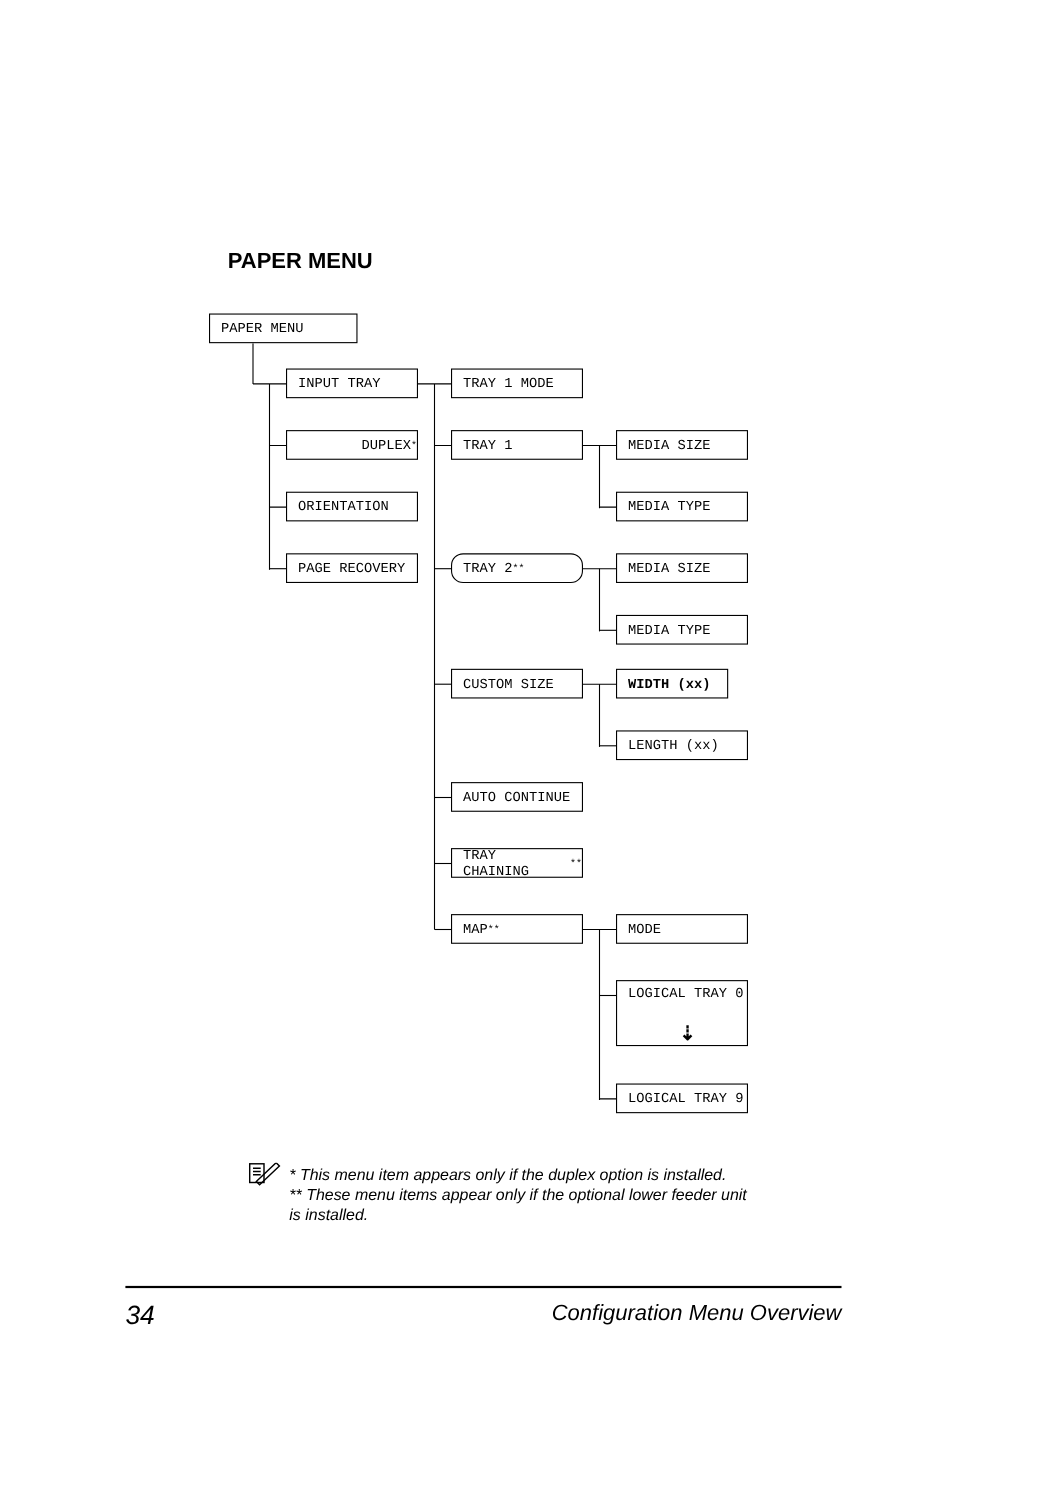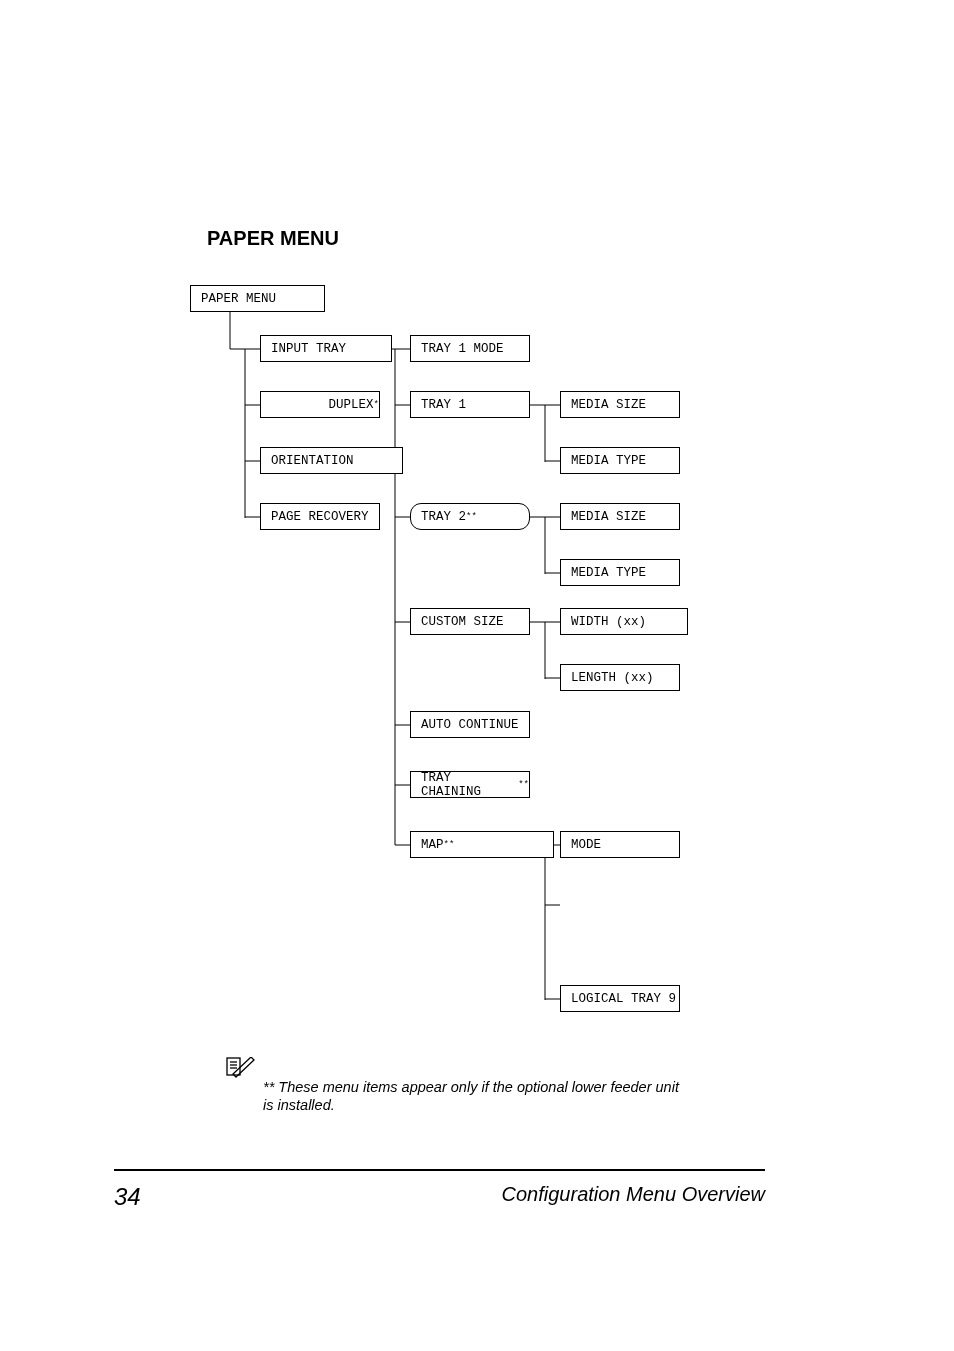--- a/index.html
+++ b/index.html
@@ -152,68 +152,72 @@
 
         <line x1="340" y1="560" x2="370" y2="560"></line>
         <line x1="355" y1="560" x2="355" y2="715"></line>
         <line x1="355" y1="620" x2="370" y2="620"></line>
         <line x1="355" y1="714" x2="370" y2="714"></line>
       </g>
     </svg>
 
     <div class="box" style="left:0;top:0;width:135px;">PAPER MENU</div>
 
-    <div class="box" style="left:70px;top:50px;width:132px;">INPUT TRAY</div>
+    <div class="box" style="left:70px;top:50px;width:120px;">INPUT TRAY</div>
     <div class="box" style="left:70px;top:106px;width:120px;justify-content:flex-end;">
       <span>DUPLEX</span>
         <span class="sup">*</span>
     </div>
-    <div class="box" style="left:70px;top:162px;width:143px;">ORIENTATION</div>
+    <div class="box" style="left:70px;top:162px;width:120px;">ORIENTATION</div>
     <div class="box" style="left:70px;top:218px;width:120px;">PAGE RECOVERY</div>
 
     <div class="box" style="left:220px;top:50px;width:120px;">TRAY 1 MODE</div>
     <div class="box" style="left:220px;top:106px;width:120px;">TRAY 1</div>
     <div class="box" style="left:220px;top:218px;width:120px;border-radius:11px;">
       <span>TRAY 2</span>
         <span class="sup">**</span>
     </div>
     <div class="box" style="left:220px;top:323px;width:120px;">CUSTOM SIZE</div>
     <div class="box" style="left:220px;top:426px;width:120px;">AUTO CONTINUE</div>
     <div class="box" style="left:220px;top:486px;width:120px;">
       <span>TRAY CHAINING</span>
         <span class="sup">**</span>
     </div>
-    <div class="box" style="left:220px;top:546px;width:144px;">
+    <div class="box" style="left:220px;top:546px;width:120px;">
       <span>MAP</span>
         <span class="sup">**</span>
     </div>
 
     <div class="box" style="left:370px;top:106px;width:120px;">MEDIA SIZE</div>
     <div class="box" style="left:370px;top:162px;width:120px;">MEDIA TYPE</div>
     <div class="box" style="left:370px;top:218px;width:120px;">MEDIA SIZE</div>
     <div class="box" style="left:370px;top:274px;width:120px;">MEDIA TYPE</div>
-    <div class="box" style="left:370px;top:323px;width:128px;">WIDTH (xx)</div>
+    <div class="box" style="left:370px;top:323px;width:102px;font-weight:bold;">WIDTH (xx)</div>
     <div class="box" style="left:370px;top:379px;width:120px;">LENGTH (xx)</div>
     <div class="box" style="left:370px;top:546px;width:120px;">MODE</div>
+    <div class="box logical-grp" style="left:370px;top:606px;width:120px;">
+      <span>LOGICAL TRAY 0</span>
+      <span class="arrow">⇣</span>
+    </div>
     <div class="box" style="left:370px;top:700px;width:120px;">LOGICAL TRAY 9</div>
   </div>
 
   <div class="note-icon">
     <svg width="30" height="22" viewBox="0 0 30 22">
       <g stroke="#000" stroke-width="1.3" fill="none">
         <rect x="1" y="1" width="13" height="17"></rect>
         <line x1="4" y1="5" x2="11" y2="5"></line>
         <line x1="4" y1="8" x2="11" y2="8"></line>
         <line x1="4" y1="11" x2="11" y2="11"></line>
         <path d="M10 20 L28 3 L25 0 L7 17 Z"></path>
       </g>
     </svg>
   </div>
   <div class="note-text">
-    <br>
+    <span>* This menu item appears only if the duplex option is installed.</span><br>
     <span>** These menu items appear only if the optional lower feeder unit is installed.</span>
   </div>
 
   <div class="footer-rule"></div>
   <div class="page-num">34</div>
   <div class="footer-title">Configuration Menu Overview</div>
 
 </div>
 
 </body></html>

